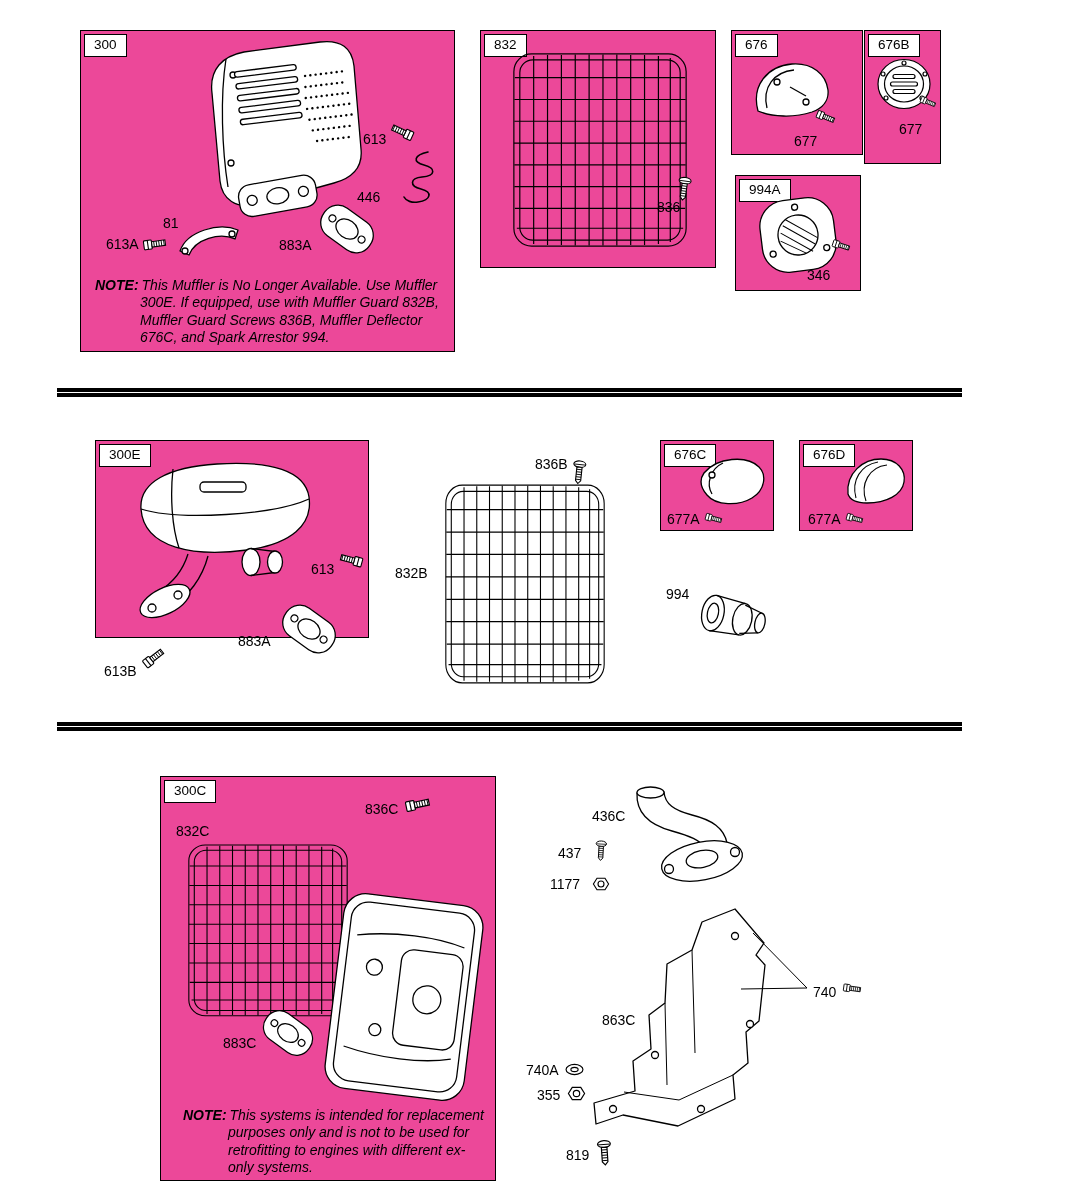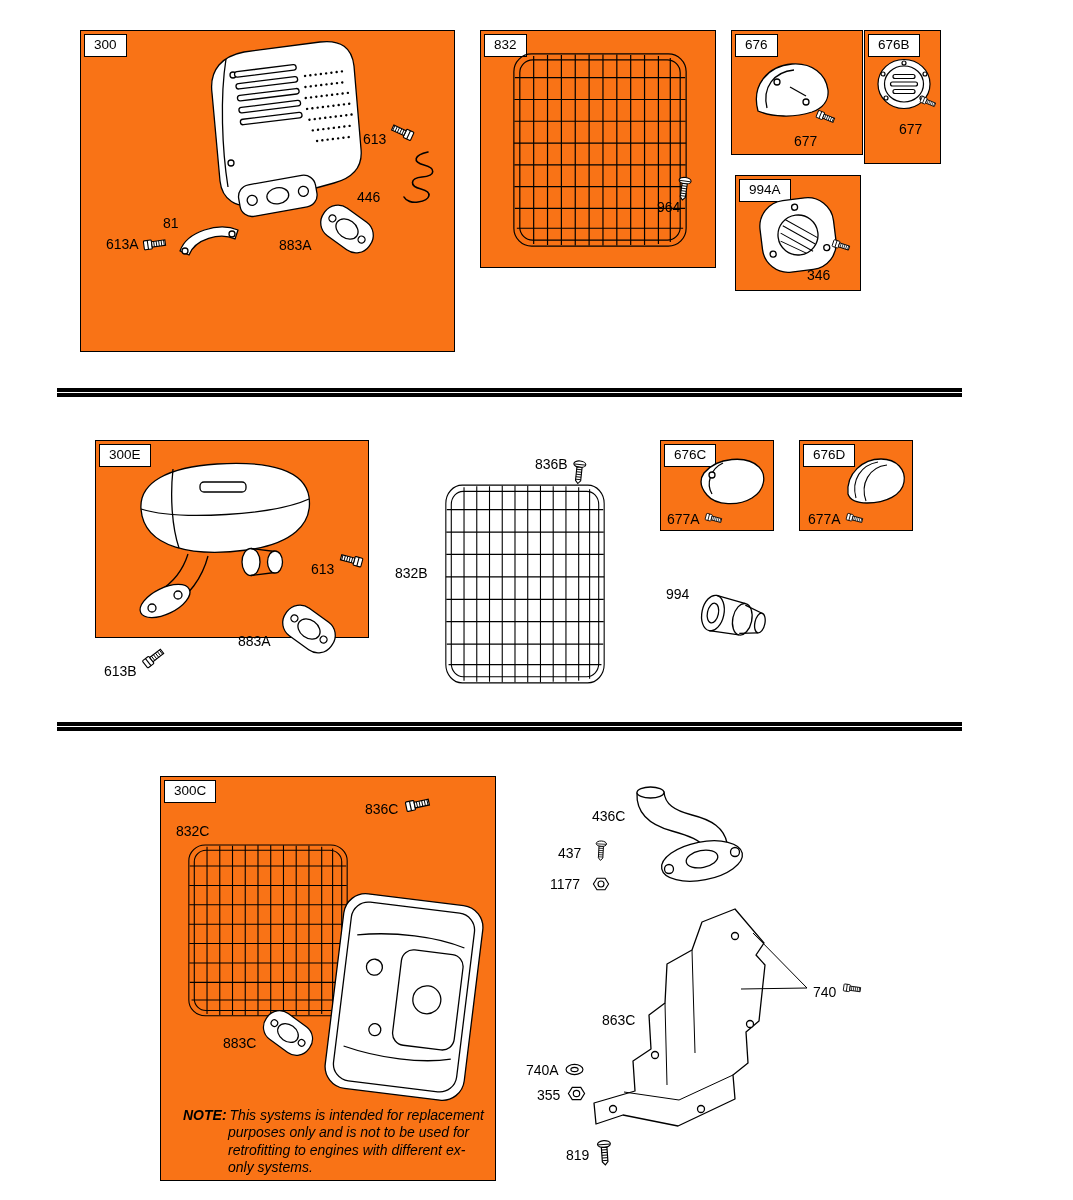--- a/index.html
+++ b/index.html
@@ -1,19 +1,19 @@
 <!DOCTYPE html>
 <html><head>
 <meta charset="utf-8">
 <style>
   * { margin:0; padding:0; box-sizing:border-box; }
   html,body { background:#fff; }
   body { font-family:"Liberation Sans", sans-serif; color:#000; }
   .page { position:relative; width:1073px; height:1200px; background:#fff; overflow:hidden; }
-  .panel { position:absolute; border:1.5px solid #000; background:#f97316; }
+  .panel { position:absolute; border:1.5px solid #000; background:#ec4899; }
   .panel-label { position:absolute; left:3px; top:3px; border:1.5px solid #000; background:#fff;
                  padding:2px 9px 3px; font-size:13.5px; line-height:1.15; }
   .callout { position:absolute; font-size:14px; white-space:nowrap; }
   .drawing { position:absolute; }
   .ic { position:absolute; overflow:visible; }
   .note { position:absolute; font-style:italic; font-size:14px; line-height:1.24; }
   .note b { font-weight:bold; margin-right:3px; }
   .note .ind { padding-left:45px; }
   .divider { position:absolute; left:57px; width:905px; height:9px;
              background:linear-gradient(#000 0 4px, #fff 4px 5px, #000 5px 9px); }
@@ -112,31 +112,37 @@
     <svg class="ic" style="left:62px;top:206px;width:23px;height:14px;transform:rotate(-8deg)" viewBox="0 0 23 14">
         <use href="#sym-bolt"></use>
       </svg>
 
     <span class="callout" style="left:282px;top:100px">613</span>
     <span class="callout" style="left:276px;top:158px">446</span>
     <span class="callout" style="left:82px;top:184px">81</span>
     <span class="callout" style="left:25px;top:205px">613A</span>
     <span class="callout" style="left:198px;top:206px">883A</span>
 
+    <div class="note" style="left:14px;top:246px;width:354px">
+      <div><b>NOTE:</b><span>This Muffler is No Longer Available. Use Muffler</span></div>
+      <div class="ind">300E. If equipped, use with Muffler Guard 832B,</div>
+      <div class="ind">Muffler Guard Screws 836B, Muffler Deflector</div>
+      <div class="ind">676C, and Spark Arrestor 994.</div>
+    </div>
   </div>
 
   <div class="panel" style="left:480px;top:30px;width:236px;height:238px">
     <div class="panel-label">832</div>
     <svg class="drawing" style="left:20px;top:14px;width:198px;height:208px" viewBox="0 0 200 210" preserveAspectRatio="none">
       <use href="#sym-cage"></use>
     </svg>
     <svg class="ic" style="left:196px;top:146px;width:14px;height:23px;transform:rotate(8deg)" viewBox="0 0 14 23">
         <use href="#sym-screw"></use>
       </svg>
-    <span class="callout" style="left:176px;top:168px">964</span>
+    <span class="callout" style="left:176px;top:168px">836</span>
   </div>
 
   <div class="panel" style="left:731px;top:30px;width:132px;height:125px">
     <div class="panel-label">676</div>
     <svg class="drawing" style="left:14px;top:26px;width:88px;height:72px" viewBox="0 0 88 72">
       <g stroke="#000" stroke-width="1.3" fill="#fff">
         <path d="M12,54 C5,28 22,9 46,7 C66,5.5 80,17 82,33 C83,43 77,51 66,55 C48,61 26,60 12,54 Z"></path>
         <path d="M21,51 C16,30 28,15 48,13" fill="none"></path>
         <circle cx="31" cy="25" r="3"></circle>
         <path d="M44,30 l16,9" fill="none"></path>

